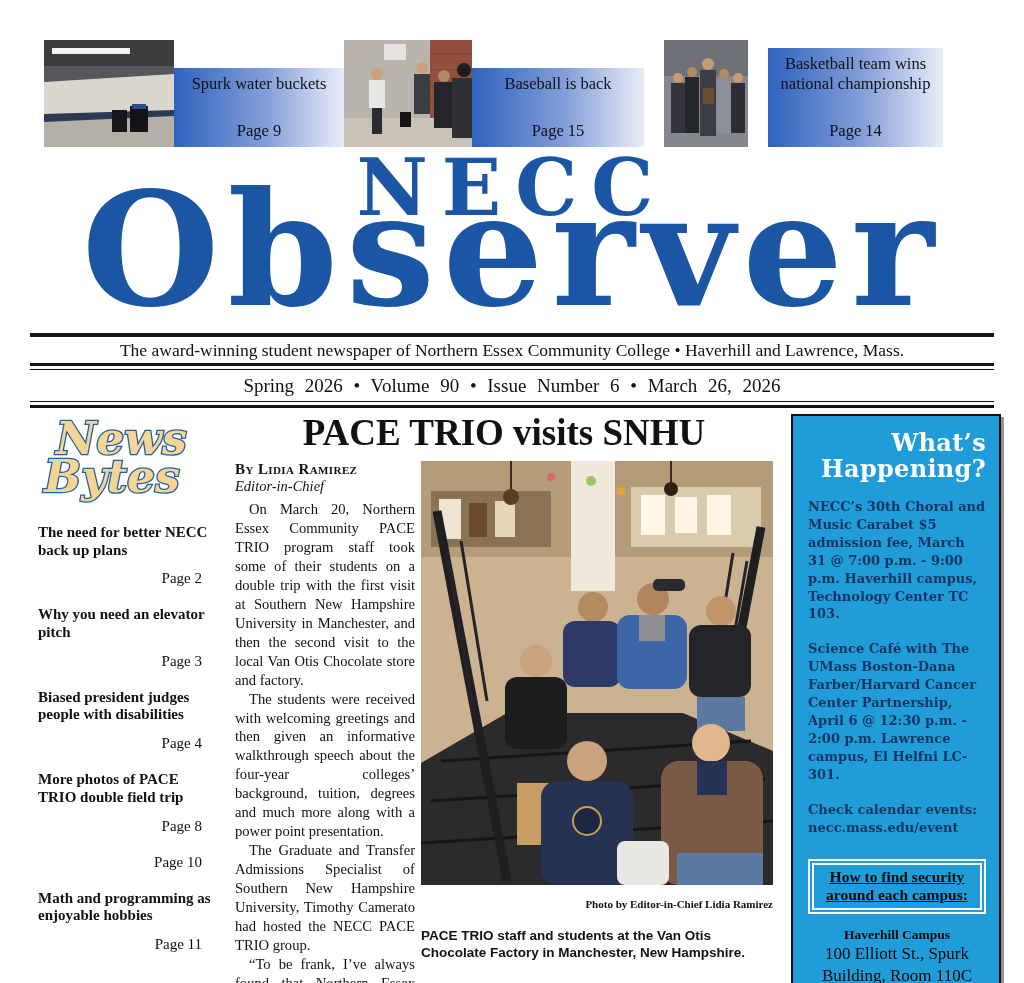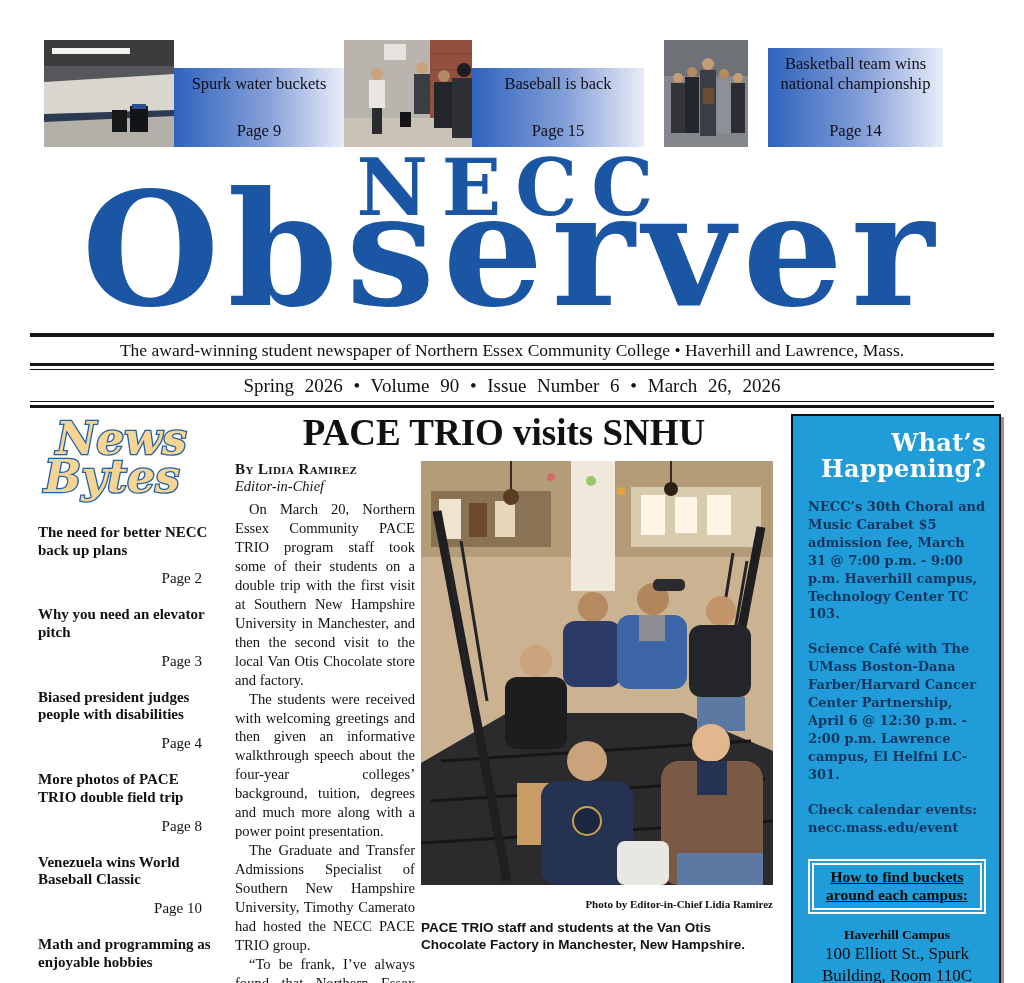--- a/index.html
+++ b/index.html
@@ -52,21 +52,21 @@
 
   
   .byline{font-weight:bold;font-size:15px;font-variant:small-caps;letter-spacing:.4px;}
   .byrole{font-style:italic;font-size:14.5px;margin-bottom:5px;}
   .article-col p{margin:0;font-size:14.6px;line-height:1.3;text-align:justify;text-indent:14px;}
 
   
   .main-photo{display:block;width:352px;height:424px;}
   .photo-credit{font-weight:bold;font-size:11px;text-align:right;margin-top:13px;}
   .photo-caption{font-family:"Liberation Sans",sans-serif;font-weight:bold;
-      font-size:13.5px;line-height:1.25;margin-top:10px;}
+      font-size:13.5px;line-height:1.25;margin-top:18px;}
 
   
   .happening{box-sizing:border-box;background:#209cd8;border:2px solid #111;
      box-shadow:3px 3px 0 rgba(60,60,60,.55);padding:14px 13px 12px 15px;min-height:522px;}
   .wh-title{font-family:"DejaVu Serif",serif;font-weight:bold;color:#ffffff;
      font-size:24px;line-height:1.08;margin-bottom:16px;letter-spacing:.3px;text-align:right;}
   .wh-event{font-family:"DejaVu Serif",serif;font-weight:bold;color:#12355f;
      font-size:13px;line-height:1.38;margin-bottom:17px;}
   .wh-note{font-family:"DejaVu Serif",serif;font-weight:bold;color:#12355f;
      font-size:13px;line-height:1.38;margin-bottom:26px;}
@@ -189,21 +189,20 @@
       </div>
       <div class="nb-item">
         <div class="nb-title">Biased president judges people with disabilities</div>
         <div class="nb-page">Page 4</div>
       </div>
       <div class="nb-item">
         <div class="nb-title">More photos of PACE TRIO double field trip</div>
         <div class="nb-page">Page 8</div>
       </div>
       <div class="nb-item">
-        <div class="nb-title">Venezuela wins World Baseball Classic</div>
         <div class="nb-page">Page 10</div>
       </div>
       <div class="nb-item">
         <div class="nb-title">Math and programming as enjoyable hobbies</div>
         <div class="nb-page">Page 11</div>
       </div>
       
     </div>
 
     <h1 class="headline">PACE TRIO visits SNHU</h1>
@@ -276,21 +275,21 @@
       <div class="photo-credit">Photo by Editor-in-Chief Lidia Ramirez</div>
       <div class="photo-caption">PACE TRIO staff and students at the Van Otis Chocolate Factory in Manchester, New Hampshire.</div>
     </div>
 
     <div class="happening">
       <div class="wh-title">What’s Happening?</div>
       <div class="wh-event">NECC’s 30th Choral and Music Carabet $5 admission fee, March 31 @ 7:00 p.m. - 9:00 p.m. Haverhill campus, Technology Center TC 103.</div>
       <div class="wh-event">Science Café with The UMass Boston-Dana Farber/Harvard Cancer Center Partnership, April 6 @ 12:30 p.m. - 2:00 p.m. Lawrence campus, El Helfni LC-301.</div>
       <div class="wh-note">Check calendar events: necc.mass.edu/event</div>
       <div class="security-box">
-        <span>How to find buckets around each campus:</span>
+        <span>How to find security around each campus:</span>
       </div>
       <div class="sec-lines">
         <div class="sec-campus">Haverhill Campus</div>
         <div class="sec-addr">100 Elliott St., Spurk Building, Room 110C</div>
         <div class="sec-campus">Lawrence Campus</div>
 
       </div>
     </div>
 
   </div>

